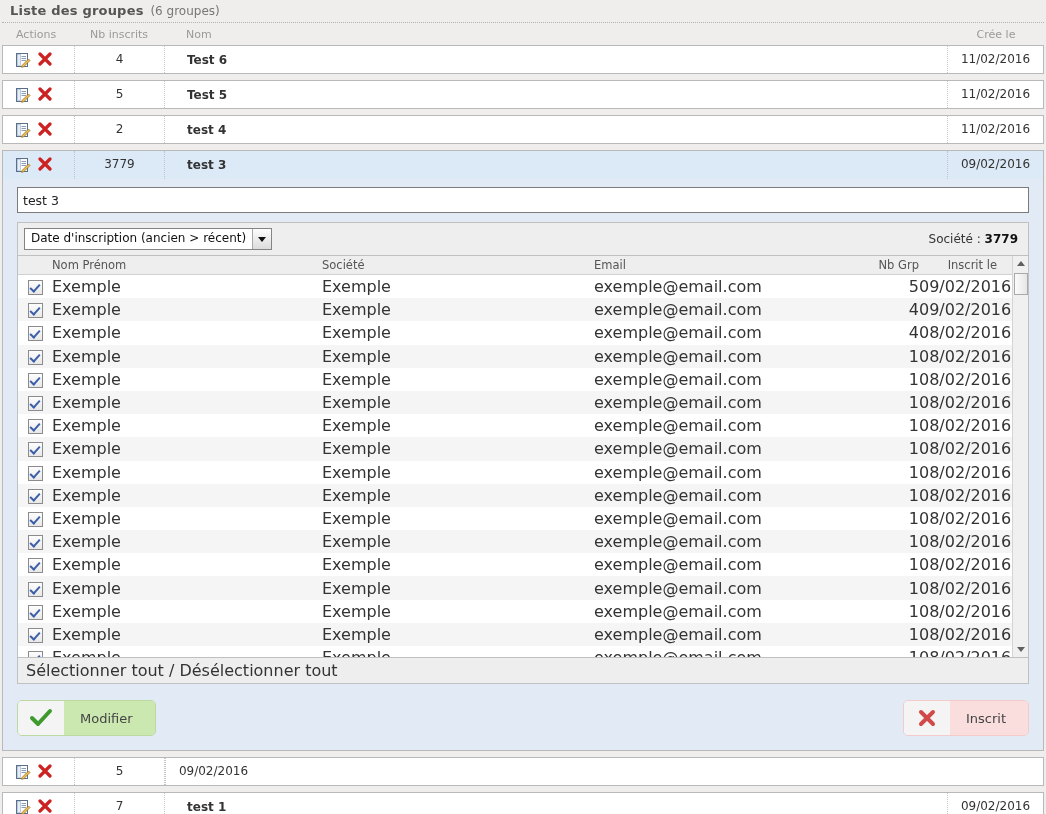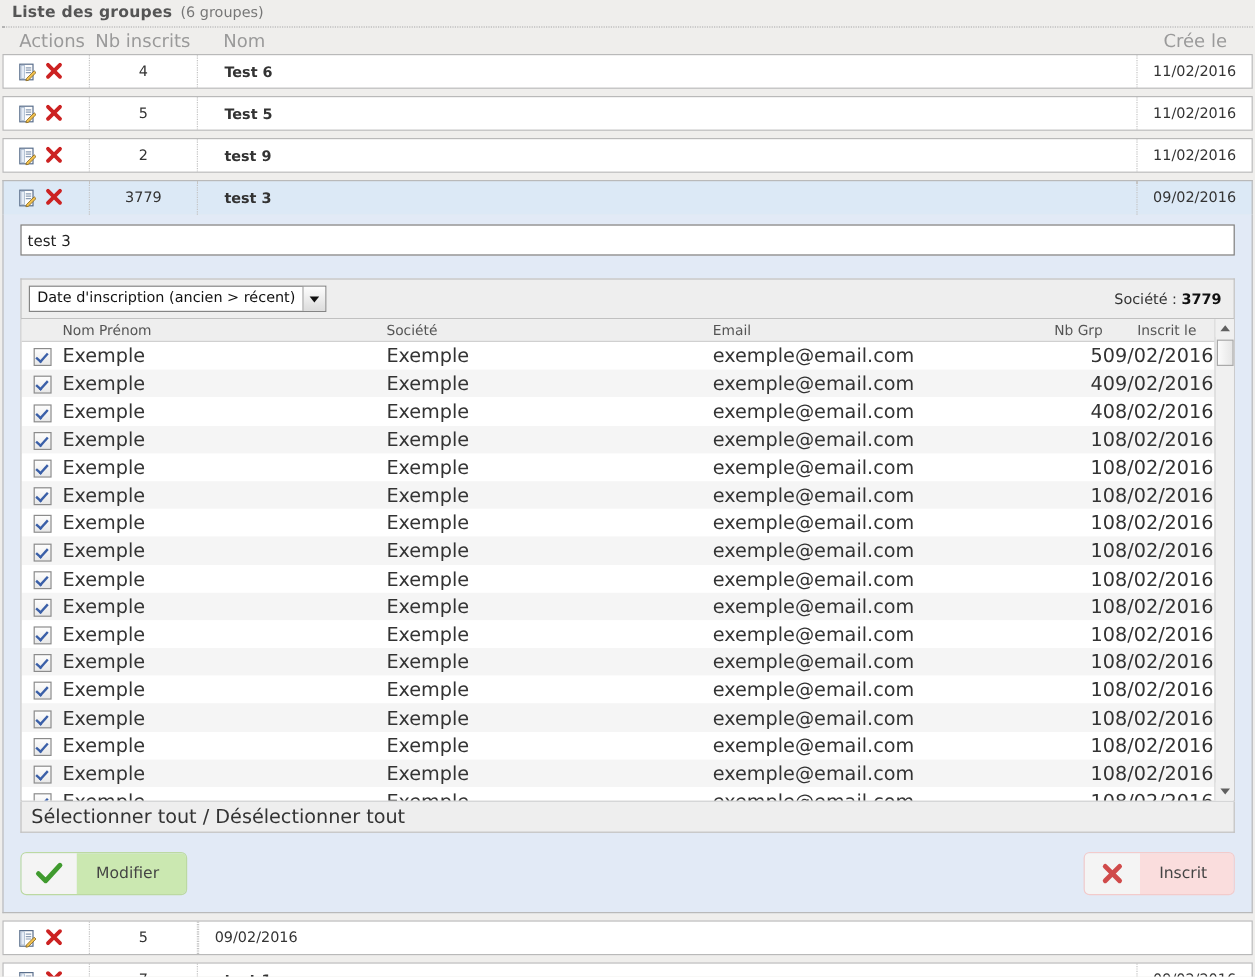--- a/index.html
+++ b/index.html
@@ -36,21 +36,21 @@
     color: #777;
     margin-left: 3px;
   }
 
   
   .grp-head {
     display: flex;
     align-items: center;
     height: 22px;
     color: #9a9a9a;
-    font-size: 15px;
+    font-size: 11px;
     padding: 0;
     margin: 0 2px;
   }
   .c-actions  { width: 72px;  padding-left: 14px; box-sizing: border-box; }
   .c-nb       { width: 90px;  text-align: center; }
   .c-nom      { flex: 1;      padding-left: 22px; box-sizing: border-box;}
   .c-date     { width: 96px;  text-align: center; }
 
   
   .grp-row {
@@ -132,21 +132,21 @@
     background: #fff;
     font-family: "DejaVu Sans", "Liberation Sans", sans-serif;
     font-size: 12.5px;
     color: #222;
     padding: 2px 5px;
     outline: none;
   }
 
   
   .filter-bar {
-    margin-top: 19px;
+    margin-top: 9px;
     background: #eeeeee;
     border: 1px solid #c0c0c0;
     border-bottom: none;
     display: flex;
     align-items: center;
     padding: 5px 8px 5px 6px;
     box-sizing: border-box;
   }
   .sel-wrap {
     display: inline-flex;
@@ -403,21 +403,21 @@
             <path d="M7 13.5 L13.5 7 L15 8.5 L8.5 15 L6.6 15.3 Z" fill="#f2c14e" stroke="#8a6a23" stroke-width=".7"></path>
           </svg>
         </span>
         <span class="ico">
           <svg width="14" height="14" viewBox="0 0 14 14">
             <path d="M2 2 L12 12 M12 2 L2 12" stroke="#cc2222" stroke-width="3.2" stroke-linecap="round"></path>
           </svg>
         </span>
       </div>
       <div class="grp-nb">2</div>
-      <div class="grp-nom">test 9</div>
+      <div class="grp-nom">test 4</div>
       <div class="grp-date">11/02/2016</div>
     </div>
   </div>
 
   <div class="grp-row selected">
     <div class="grp-actions">
       <span class="ico">
         <svg width="16" height="16" viewBox="0 0 16 16">
           <rect x="1.5" y="1.5" width="11" height="13" fill="#fdfdfd" stroke="#5a6f8c"></rect>
           <rect x="2.5" y="2.5" width="3" height="11" fill="#e6edf6" stroke="#9db0c8" stroke-width=".6"></rect>

